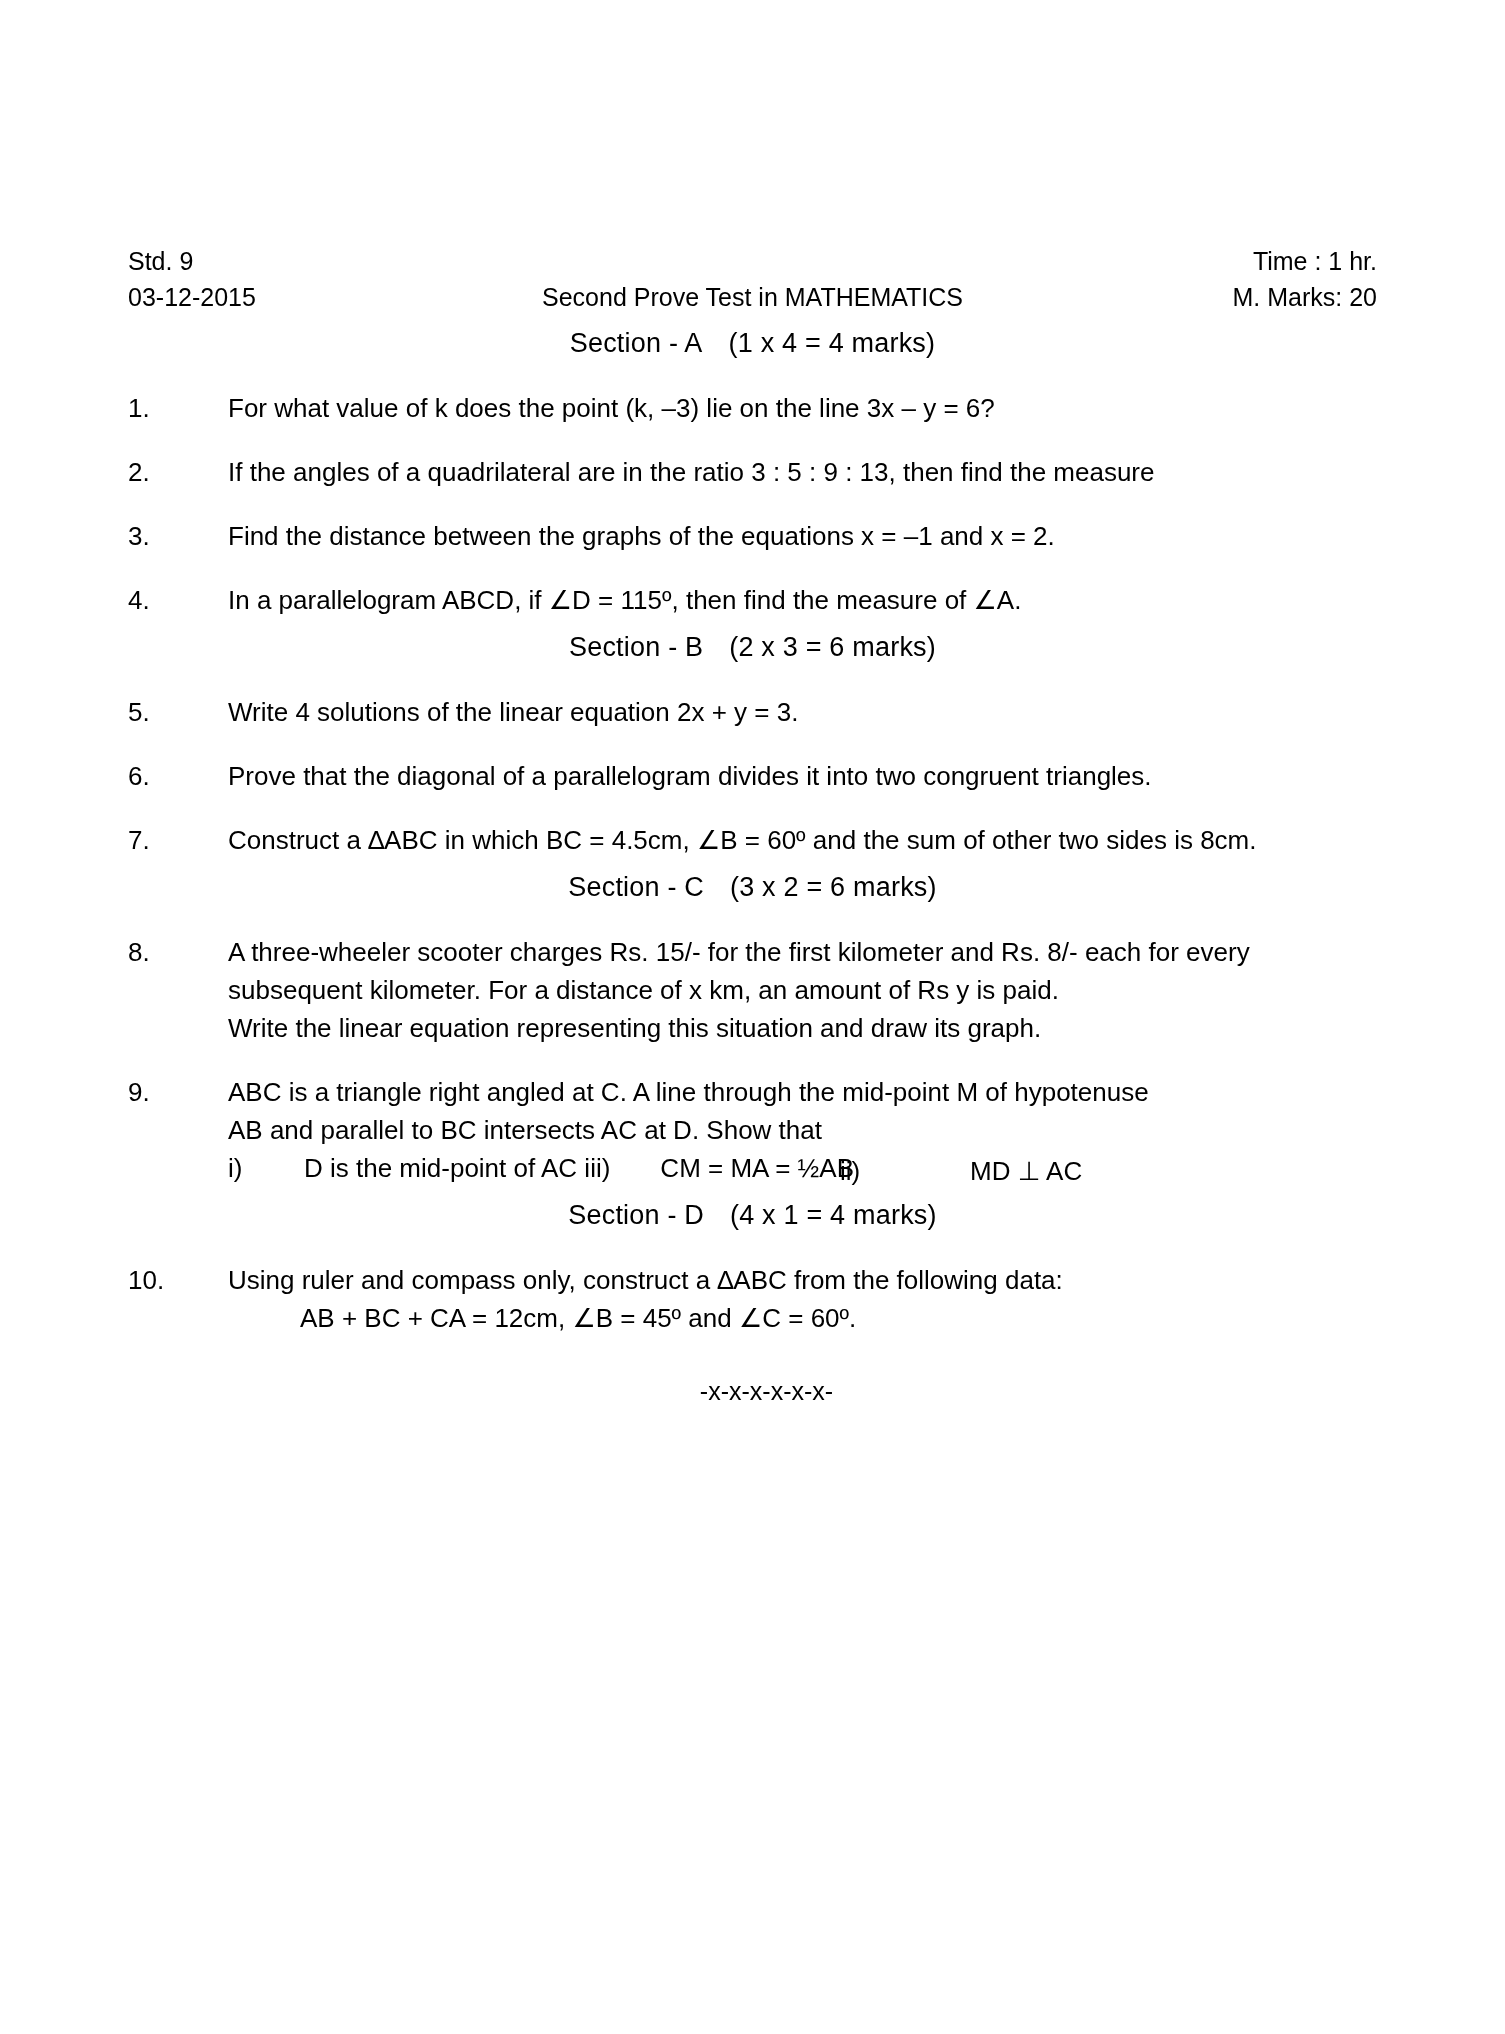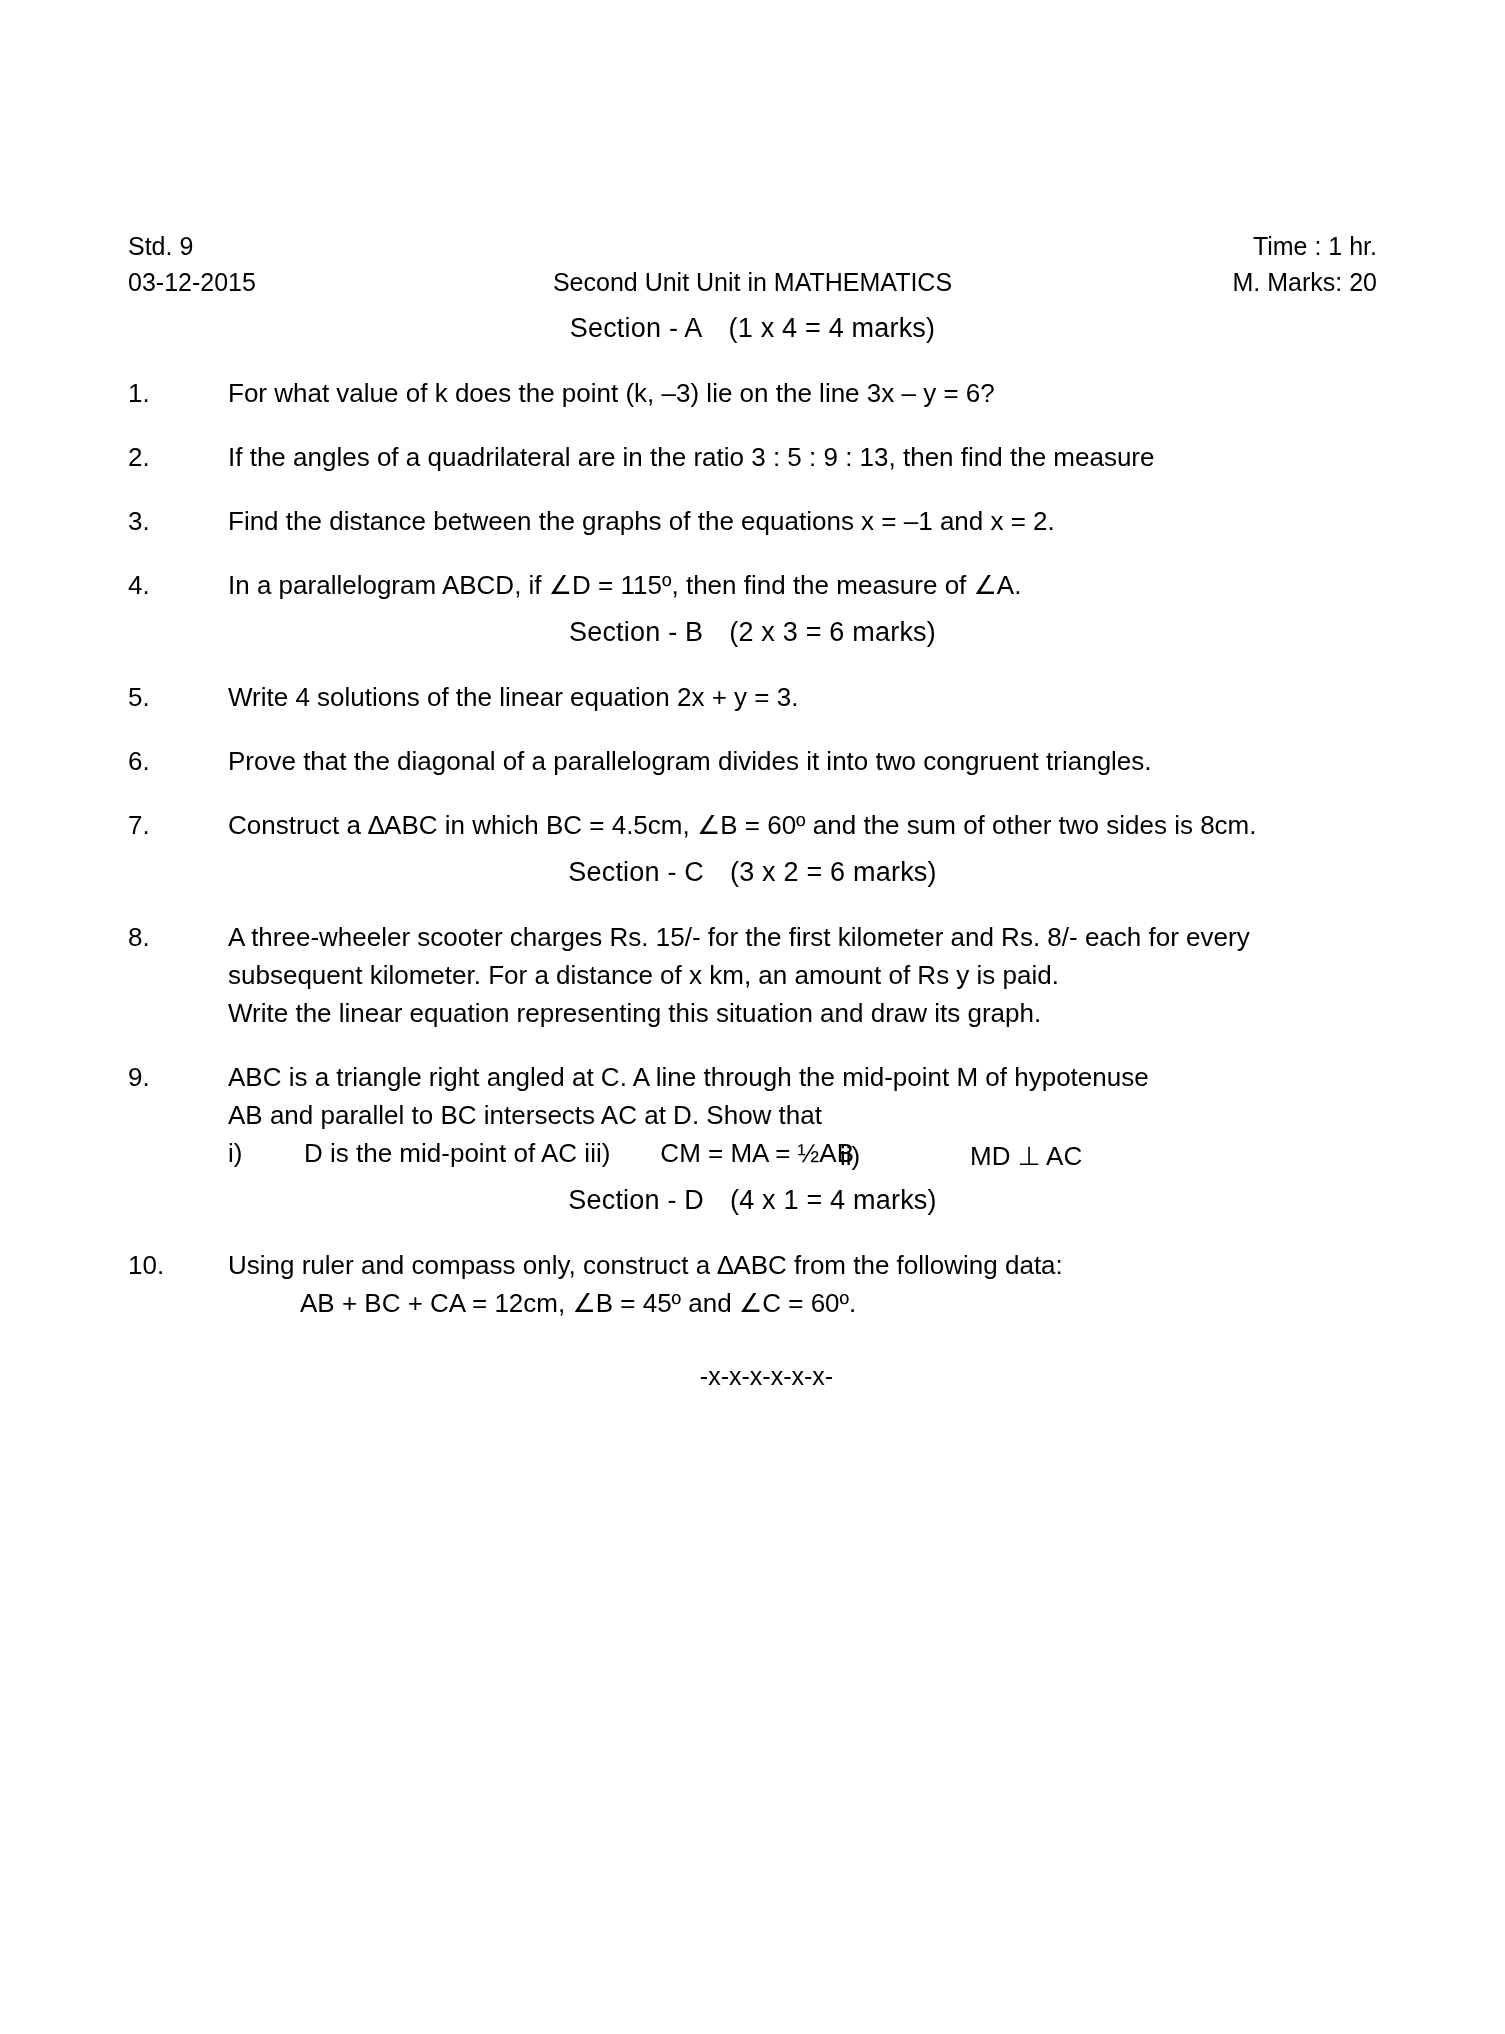--- a/index.html
+++ b/index.html
@@ -29,21 +29,21 @@
   .sheet {
     position: absolute;
     left: 0;
     top: 228px;
     width: 1505px;
   }
 
   
   .exam-header {
     position: relative;
-    margin: 0 128px 0 128px;
+    margin: 15px 128px 0 128px;
     height: 72px;
   }
   .hdr-row {
     position: relative;
     height: 36px;
     line-height: 36px;
   }
   .hdr-left {
     position: absolute;
     left: 0;
@@ -158,21 +158,21 @@
 <div class="page">
   <div class="sheet">
 
     <div class="exam-header">
       <div class="hdr-row">
         <span class="hdr-left">Std. 9</span>
         <span class="hdr-right">Time : 1 hr.</span>
       </div>
       <div class="hdr-row">
         <span class="hdr-left">03-12-2015</span>
-        <span class="hdr-center">Second Unit Unit  in MATHEMATICS</span>
+        <span class="hdr-center">Second Prove Test  in MATHEMATICS</span>
         <span class="hdr-right">M. Marks: 20</span>
       </div>
     </div>
 
     <div class="section-heading">
       <span>Section - A</span><span class="gap"></span><span>(1 x 4 = 4 marks)</span>
     </div>
 
     <div class="qlist">
 

